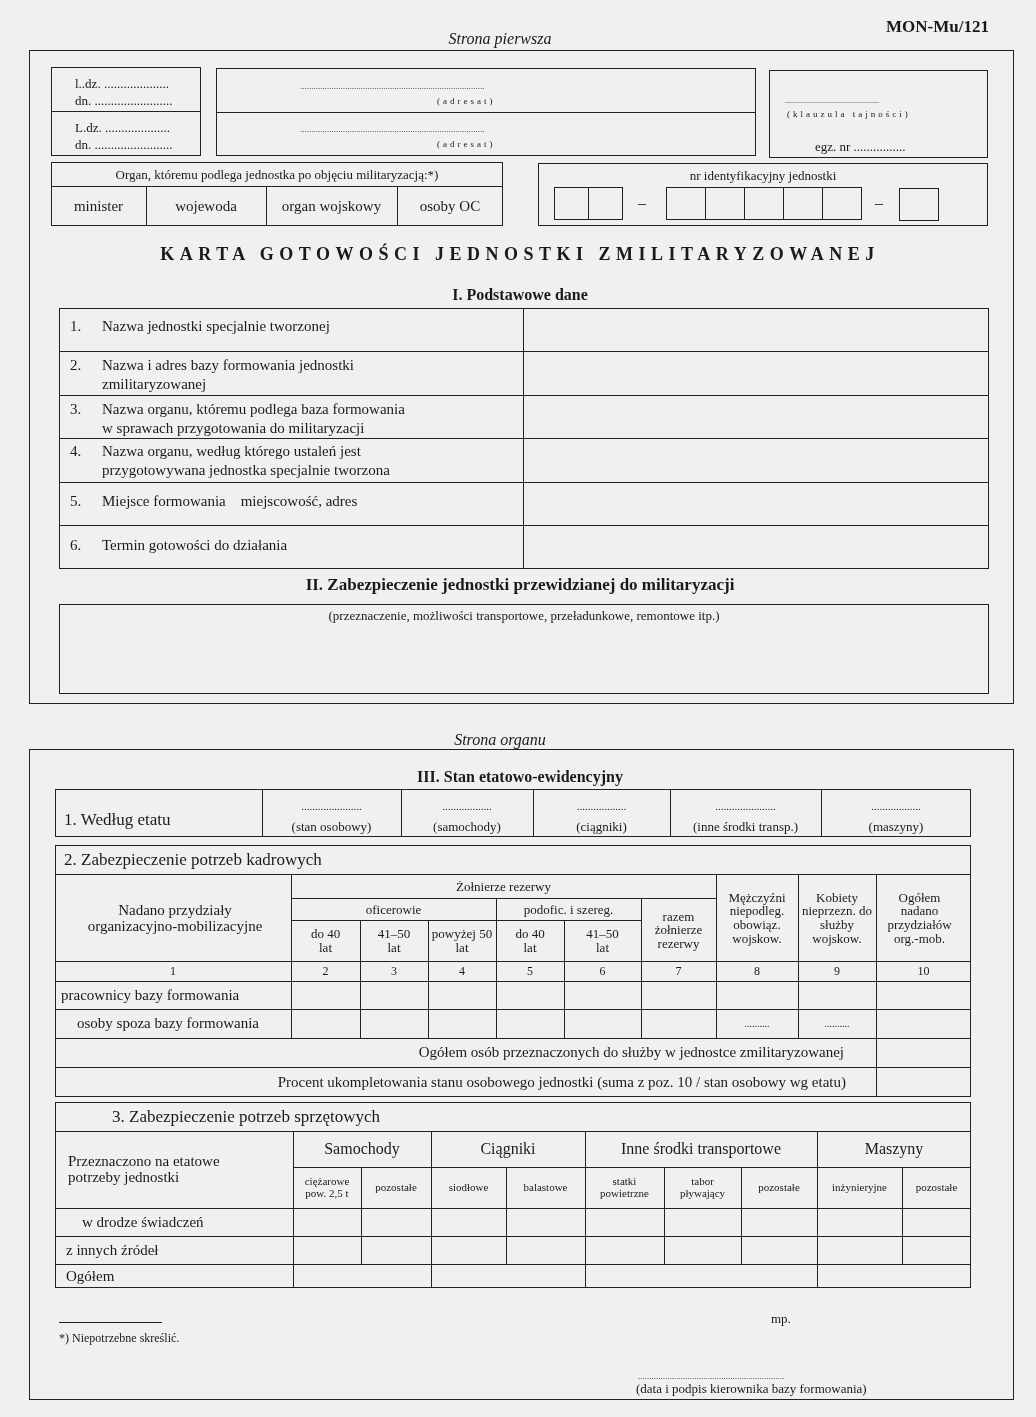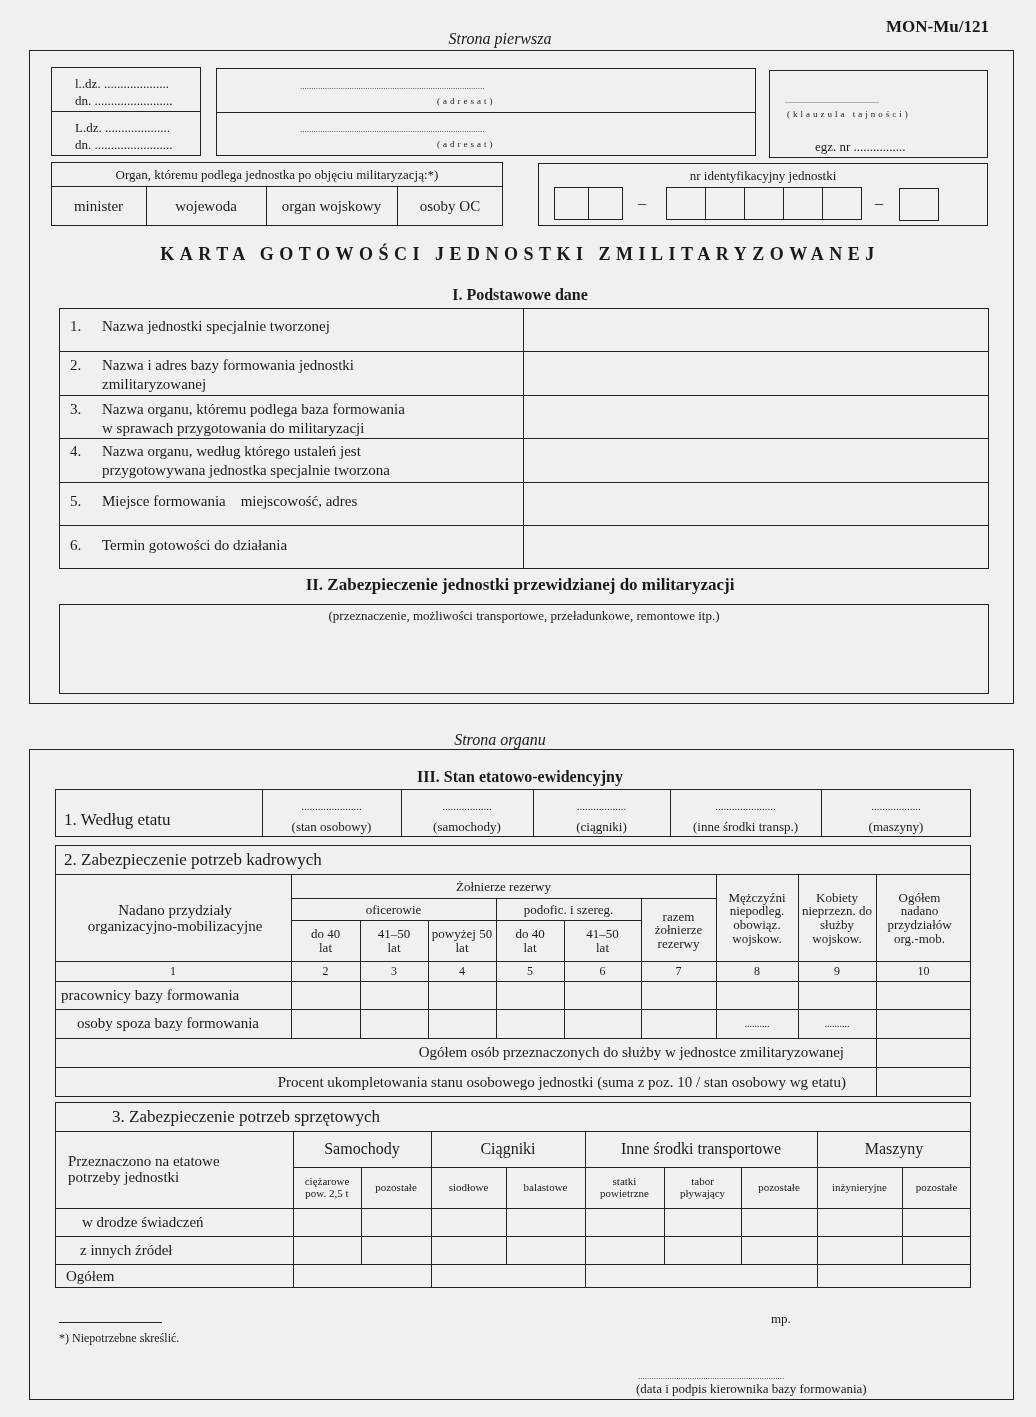--- a/index.html
+++ b/index.html
@@ -221,20 +221,20 @@
 <div class="cell" style="left:361px;top:1168px;width:70px;height:40px;font-size:11px;">pozostałe</div>
 <div class="cell" style="left:431px;top:1168px;width:75px;height:40px;font-size:11px;">siodłowe</div>
 <div class="cell" style="left:506px;top:1168px;width:79px;height:40px;font-size:11px;">balastowe</div>
 <div class="cell" style="left:585px;top:1168px;width:79px;height:40px;font-size:11px;white-space:normal;padding:0 6px;">statki powietrzne</div>
 <div class="cell" style="left:664px;top:1168px;width:77px;height:40px;font-size:11px;white-space:normal;padding:0 10px;">tabor pływający</div>
 <div class="cell" style="left:741px;top:1168px;width:76px;height:40px;font-size:11px;">pozostałe</div>
 <div class="cell" style="left:817px;top:1168px;width:85px;height:40px;font-size:11px;">inżynieryjne</div>
 <div class="cell" style="left:902px;top:1168px;width:69px;height:40px;font-size:11px;">pozostałe</div>
 
 <div class="cell-l" style="left:57px;top:1209px;width:236px;height:27px;font-size:15px;padding-left:25px;">w drodze świadczeń</div>
-<div class="cell-l" style="left:57px;top:1237px;width:236px;height:27px;font-size:15px;padding-left:9px;margin-left:14px;">z innych źródeł</div>
+<div class="cell-l" style="left:57px;top:1237px;width:236px;height:27px;font-size:15px;padding-left:9px;">z innych źródeł</div>
 <div class="cell-l" style="left:57px;top:1265px;width:236px;height:23px;font-size:15px;padding-left:9px;">Ogółem</div>
 
 <div class="hline" style="left:59px;top:1322px;width:103px;border-top-width:1.5px;"></div>
 <div class="t" style="left:59px;top:1332px;font-size:12px;">*) Niepotrzebne skreślić.</div>
 <div class="t" style="left:771px;top:1312px;font-size:13px;">mp.</div>
 <div class="t" style="left:638px;top:1372px;font-size:9px;">.................................................................</div>
 <div class="t" style="left:636px;top:1382px;font-size:13px;">(data i podpis kierownika bazy formowania)</div>
 
 </body></html>

